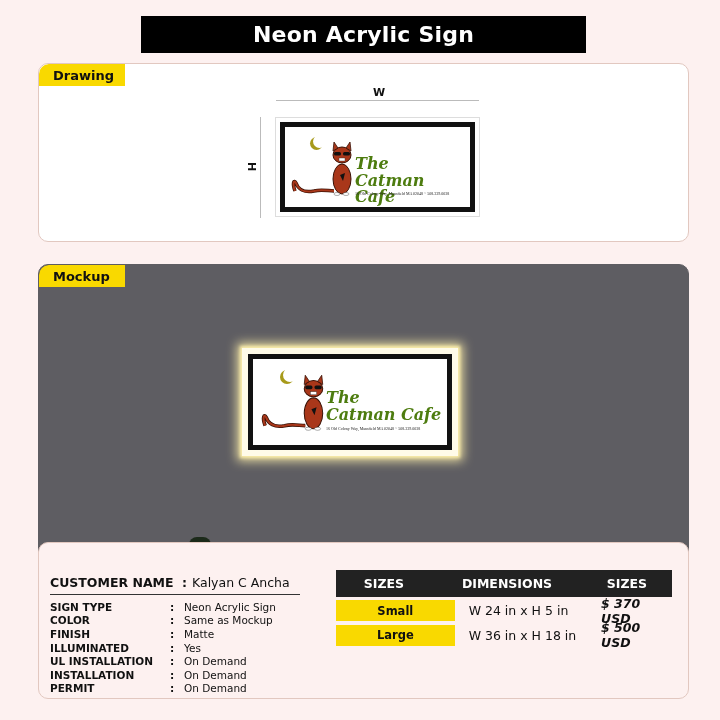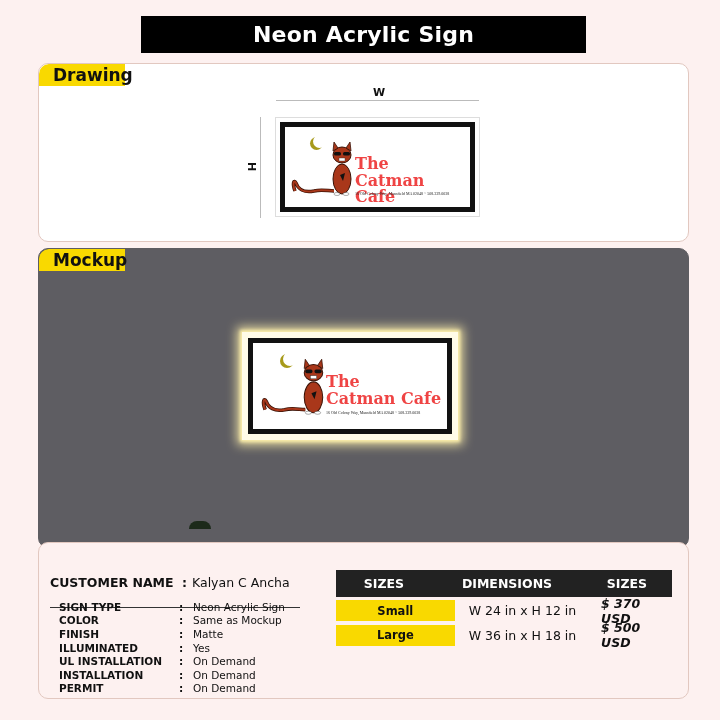--- a/index.html
+++ b/index.html
@@ -14,25 +14,25 @@
       position: absolute; left: 141px; top: 16px; width: 445px; height: 37px;
       background: #000; color: #fff;
       display: flex; align-items: center; justify-content: center;
       font-weight: bold; font-size: 22px; letter-spacing: 0.2px;
     }
     .panel {
       position: absolute; left: 38px; width: 651px;
       border-radius: 10px; border: 1px solid #e2c8c0; overflow: hidden;
     }
     .panel.drawing { top: 63px; height: 179px; background: #fff; }
-    .panel.mockup { top: 248px; height: 300px; background: #5e5d62; border-color: #5e5d62;}
+    .panel.mockup { top: 264px; height: 300px; background: #5e5d62; border-color: #5e5d62;}
     .panel.quote { top: 542px; height: 157px; background: #fdf1f0; }
     .tag {
       position: absolute; left: 0; top: 0; height: 22px;
-      background: #f9d900; color: #111; font-weight: bold; font-size: 17px;
+      background: #f9d900; color: #111; font-weight: bold; font-size: 13px;
       display: flex; align-items: center; padding: 0 14px;
       border-top-left-radius: 10px;
     }
     .panel.drawing .tag { width: 86px; }
     .panel.mockup .tag { width: 86px; }
     .panel.quote .tag { width: 98px; padding: 0 8px; font-size: 12px; }
 
     
     .dim-w-label { position: absolute; left: 334px; top: 22px; font-size: 11px; font-weight: bold; }
     .dim-w-line { position: absolute; left: 237px; top: 36px; width: 203px; height: 1px; background: #bbb; }
@@ -44,46 +44,46 @@
     .sign-inner {
       position: absolute; border: 5px solid #111; background: #fff;
     }
     .sign-content { position: absolute; inset: 0; }
     .moon {
       position: absolute; border-radius: 50%;
       box-shadow: -3px 2px 0 0 #a79a1a;
     }
     .sign-title {
       position: absolute; font-family: "DejaVu Serif", "Liberation Serif", serif;
-      font-weight: bold; color: #ef4444; line-height: 1;
+      font-weight: bold; color: #4d7c0f; line-height: 1; font-style: italic;
     }
     .sign-addr {
       position: absolute; font-family: "Liberation Serif", "DejaVu Serif", serif;
       color: #222; white-space: nowrap;
     }
 
     
     .glow-frame {
       position: absolute; left: 203px; top: 83px; width: 216px; height: 108px;
       background: #fffbe8;
       box-shadow: 0 0 10px 5px rgba(255,240,170,0.85), 0 0 3px 2px #f4e9a8;
     }
     .plant {
       position: absolute; left: 150px; top: 272px; width: 22px; height: 8px;
       background: #1c2a1a; border-radius: 10px 10px 0 0;
     }
 
     
     .cust-row { position: absolute; left: 11px; top: 32px; width: 250px; display: flex; align-items: baseline;
-      font-size: 12.5px; border-bottom: 1px solid #333; padding-bottom: 17px; }
+      font-size: 12.5px; border-bottom: 1px solid #333; padding-bottom: 4px; }
     .cust-label { font-weight: bold; width: 132px; }
     .cust-colon { font-weight: bold; width: 10px; }
     .cust-value { font-weight: normal; text-align: center; }
     .specs { position: absolute; left: 11px; top: 57px; }
-    .spec-row { display: flex; font-size: 10.5px; height: 13.6px; align-items: center; margin-left: 9px; }
+    .spec-row { display: flex; font-size: 10.5px; height: 13.6px; align-items: center; }
     .spec-label { font-weight: bold; width: 120px; }
     .spec-colon { width: 14px; font-weight: bold; }
     .spec-value { }
 
     .price-table { position: absolute; left: 297px; top: 27px; width: 336px; }
     .pt-header { height: 27px; background: #222; color: #fff; display: flex; align-items: center;
       font-weight: bold; font-size: 12.5px; }
     .pt-header div { text-align: center; }
     .pt-row { display: flex; align-items: center; height: 22px; margin-top: 2.5px; font-size: 12.5px; }
     .pt-size { width: 122px; height: 21px; background: #f9d900; display: flex; align-items: center; justify-content: center;
@@ -203,21 +203,21 @@
   </div>
 
   <div class="price-table">
     <div class="pt-header">
       <div style="width:96px;">SIZES</div>
       <div style="width:150px;">DIMENSIONS</div>
       <div style="width:90px;">SIZES</div>
     </div>
     <div class="pt-row">
       <div class="pt-size">Small</div>
-      <div class="pt-dim">W 24 in x H 12 in</div>
+      <div class="pt-dim">W 24 in x H 5 in</div>
       <div class="pt-price">$ 370 USD</div>
     </div>
     <div class="pt-row">
       <div class="pt-size">Large</div>
       <div class="pt-dim">W 36 in x H 18 in</div>
       <div class="pt-price">$ 500 USD</div>
     </div>
   </div>
 </div>
 

